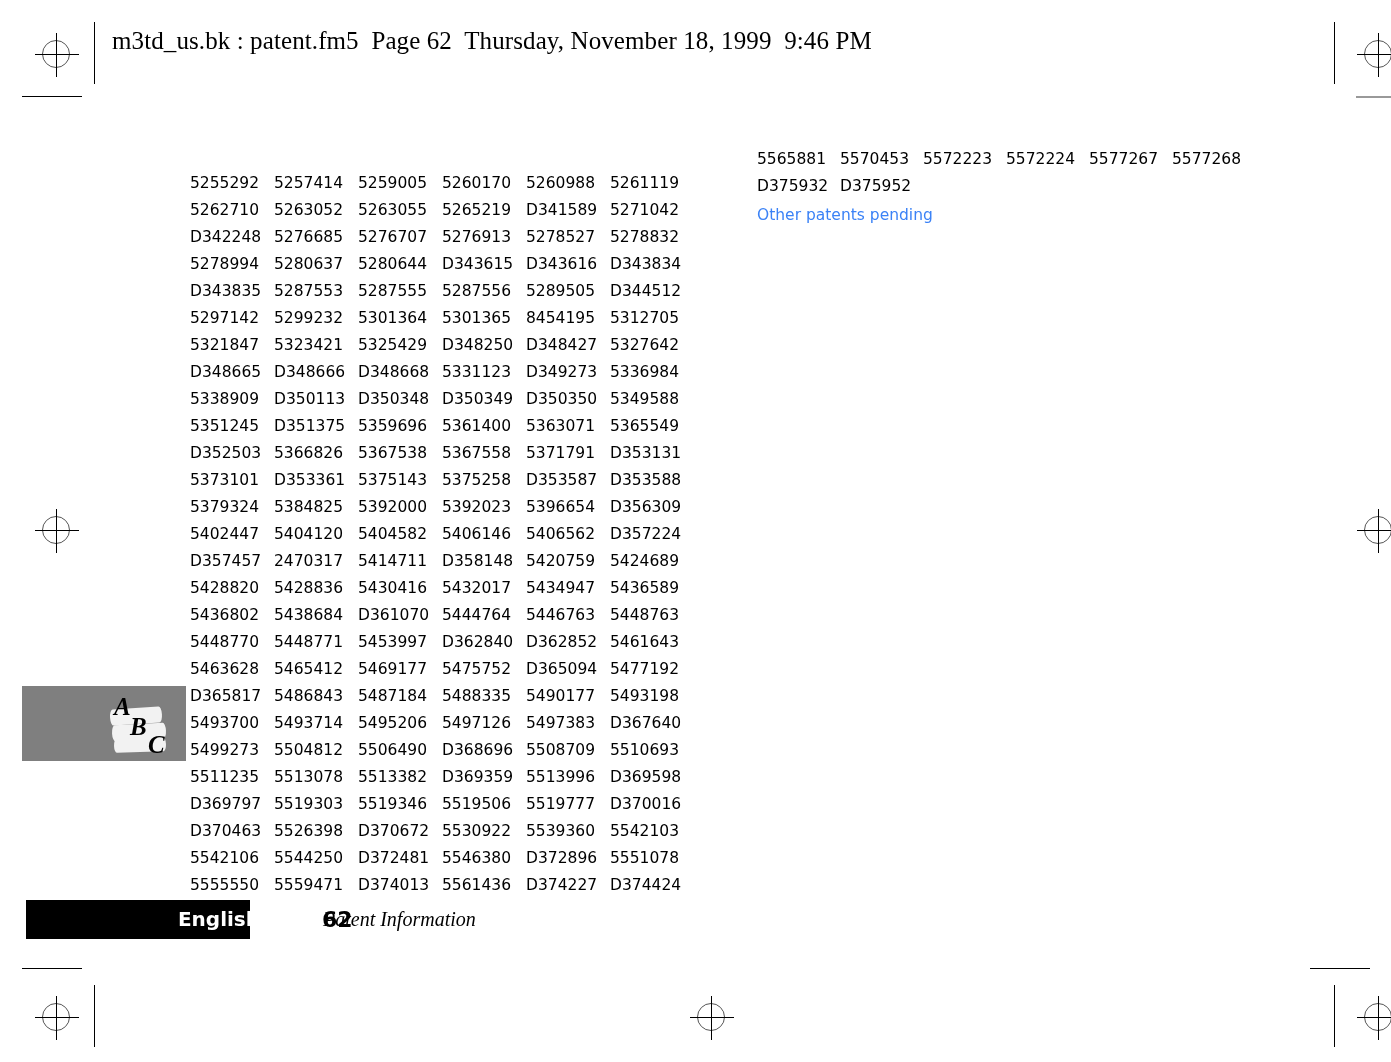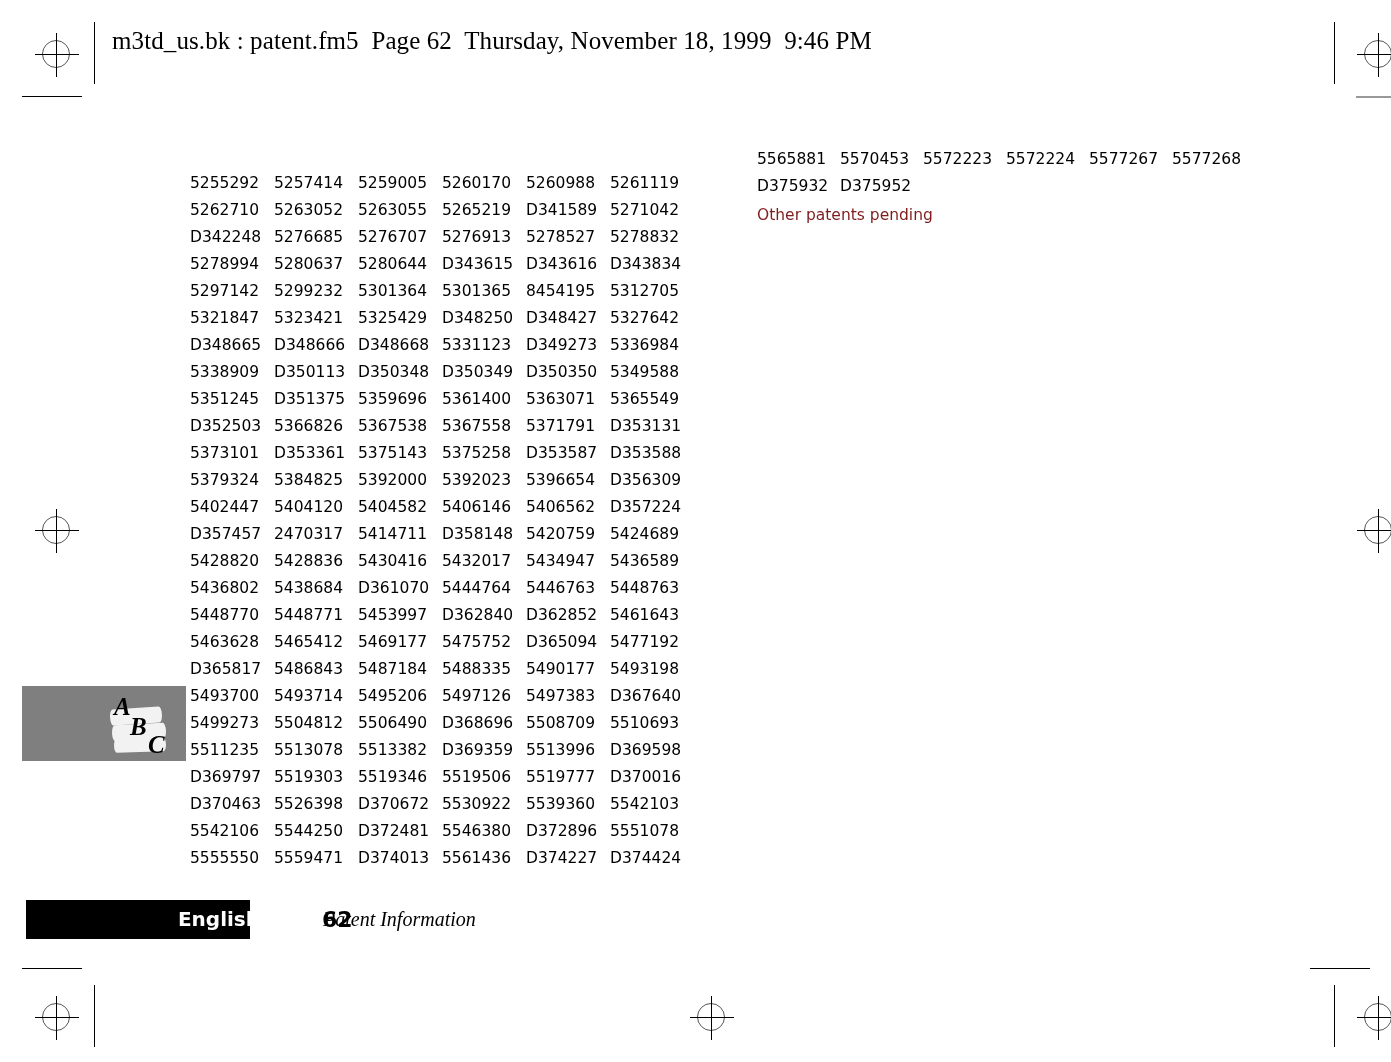--- a/index.html
+++ b/index.html
@@ -95,21 +95,21 @@
   table.patent-table.right-tbl td { width: 83px; }
 
   .pending-note {
     position: absolute;
     left: 757px;
     top: 202px;
     font-family: "DejaVu Sans", sans-serif;
     font-size: 15.5px;
     line-height: 27px;
     white-space: nowrap;
-    color: #7f1d1d;
+    color: #3b82f6;
   }
 
   
   .side-tab {
     position: absolute;
     left: 22px;
     top: 686px;
     width: 164px;
     height: 75px;
     background: #7f7f7f;
@@ -268,20 +268,28 @@
         </tr>
         <tr>
           <td>5278994</td>
           <td>5280637</td>
           <td>5280644</td>
           <td>D343615</td>
           <td>D343616</td>
           <td>D343834</td>
         </tr>
         <tr>
+          <td>D343835</td>
+          <td>5287553</td>
+          <td>5287555</td>
+          <td>5287556</td>
+          <td>5289505</td>
+          <td>D344512</td>
+        </tr>
+        <tr>
           <td>5297142</td>
           <td>5299232</td>
           <td>5301364</td>
           <td>5301365</td>
           <td>8454195</td>
           <td>5312705</td>
         </tr>
         <tr>
           <td>5321847</td>
           <td>5323421</td>

